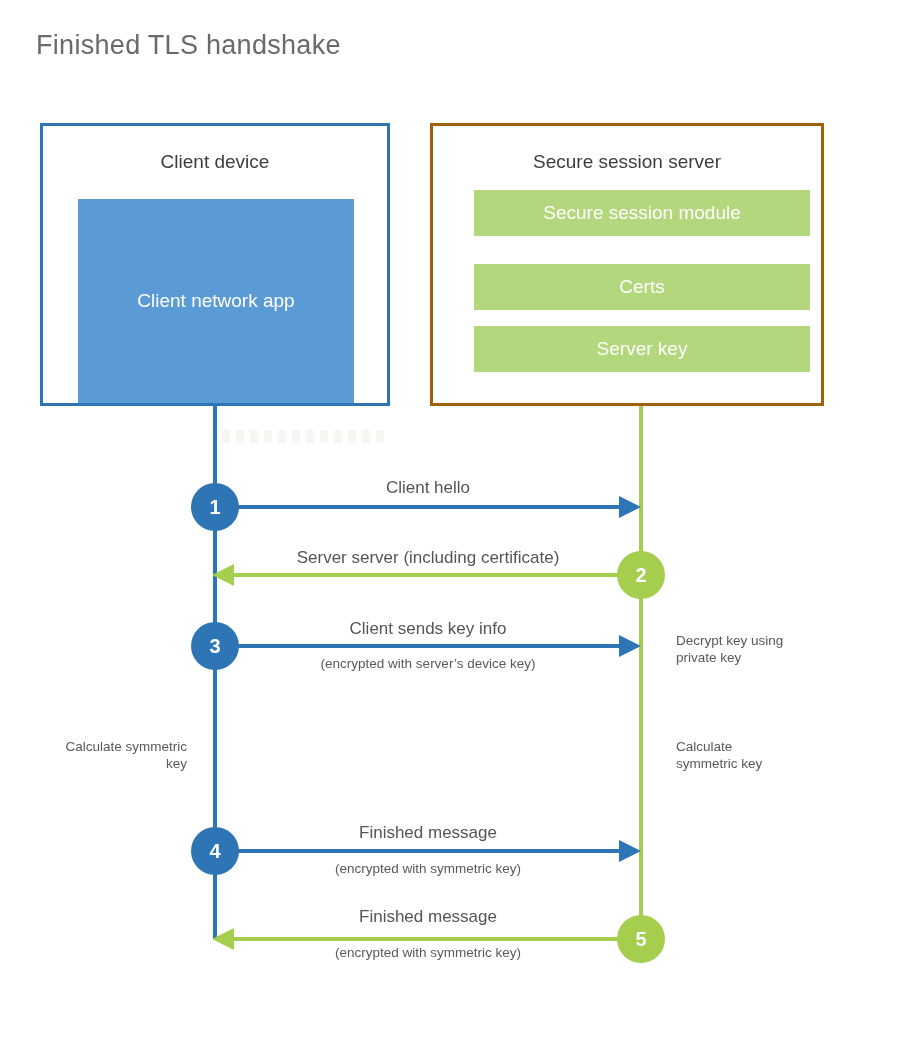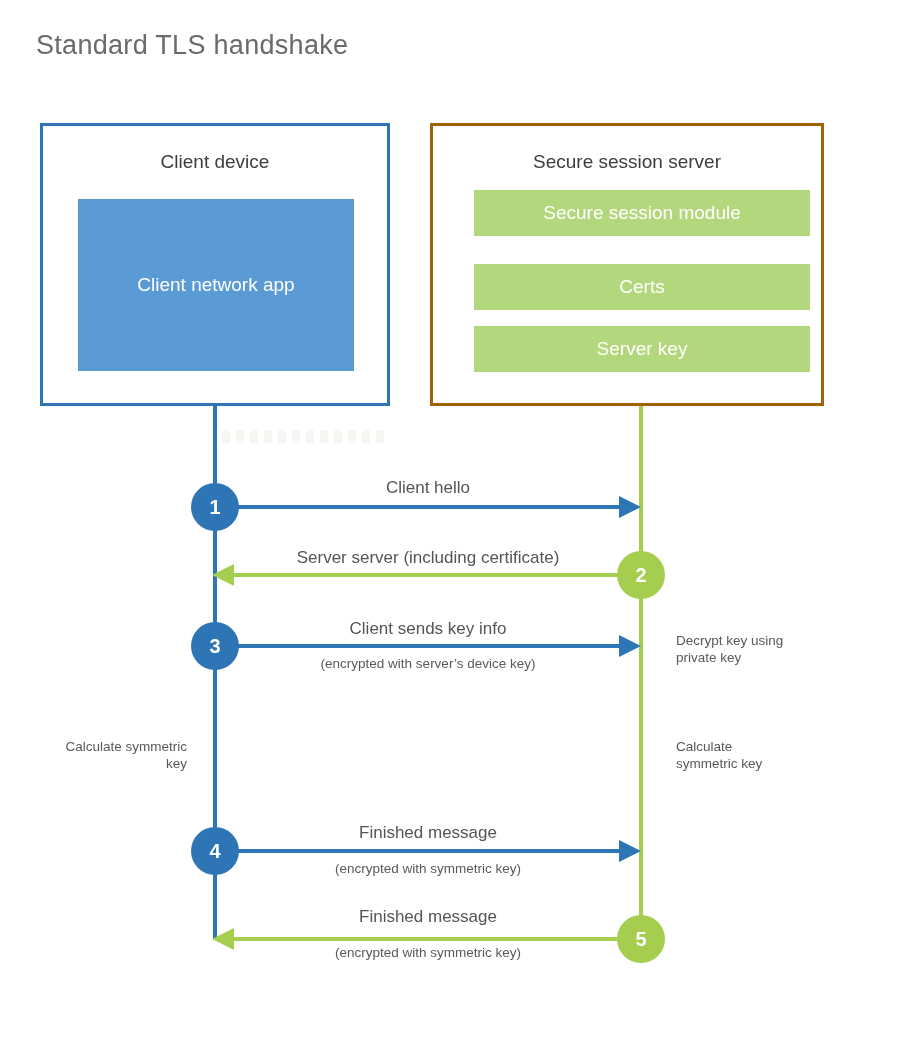--- a/index.html
+++ b/index.html
@@ -15,21 +15,21 @@
   }
   
   .actor-box { position:absolute; top:123px; height:283px; background:#fff; }
   .actor-box.client { left:40px;  width:350px; border:3px solid #2e75b6; }
   .actor-box.server { left:430px; width:394px; border:3px solid #a16207; }
   .actor-title {
     position:absolute; left:0; top:25px; width:100%; text-align:center;
     font-size:19px; font-weight:normal; color:#3d3d3d;
   }
   .client-app {
-    position:absolute; left:35px; top:73px; width:276px; height:172px;
+    position:absolute; left:35px; top:73px; width:276px; height:204px;
     background:#5b9bd5; color:#ffffff; font-size:19px; line-height:1.45;
     display:flex; align-items:center; justify-content:center; text-align:center;
   }
   .client-app span { display:block; width:190px; }
   .server-bar {
     position:absolute; left:41px; width:336px; height:46px;
     background:#b3d77d; color:#ffffff; font-size:19px;
     display:flex; align-items:center; justify-content:center; text-align:center;
   }
   .server-bar.b0 { top:64px; }
@@ -76,21 +76,21 @@
     position:absolute; font-size:13.5px; color:#595959; line-height:17px; z-index:2;
   }
   .side-note.right-side { left:676px; width:140px; text-align:left; }
   .side-note.left-side  { left:56px;  width:131px; text-align:right; }
 </style>
 </head>
 <body>
 
 <div class="canvas">
 
-  <div class="page-title">Standard TLS handshake</div>
+  <div class="page-title">Finished TLS handshake</div>
 
   <div class="actor-box client">
     <div class="actor-title">Client device</div>
     <div class="client-app">
       <span>Client network app</span>
     </div>
   </div>
 
   <div class="actor-box server">
     <div class="actor-title">Secure session server</div>

